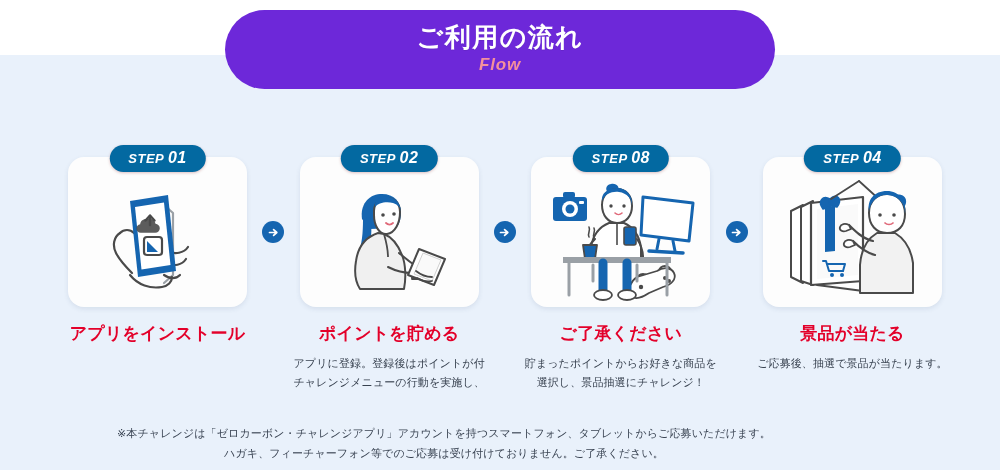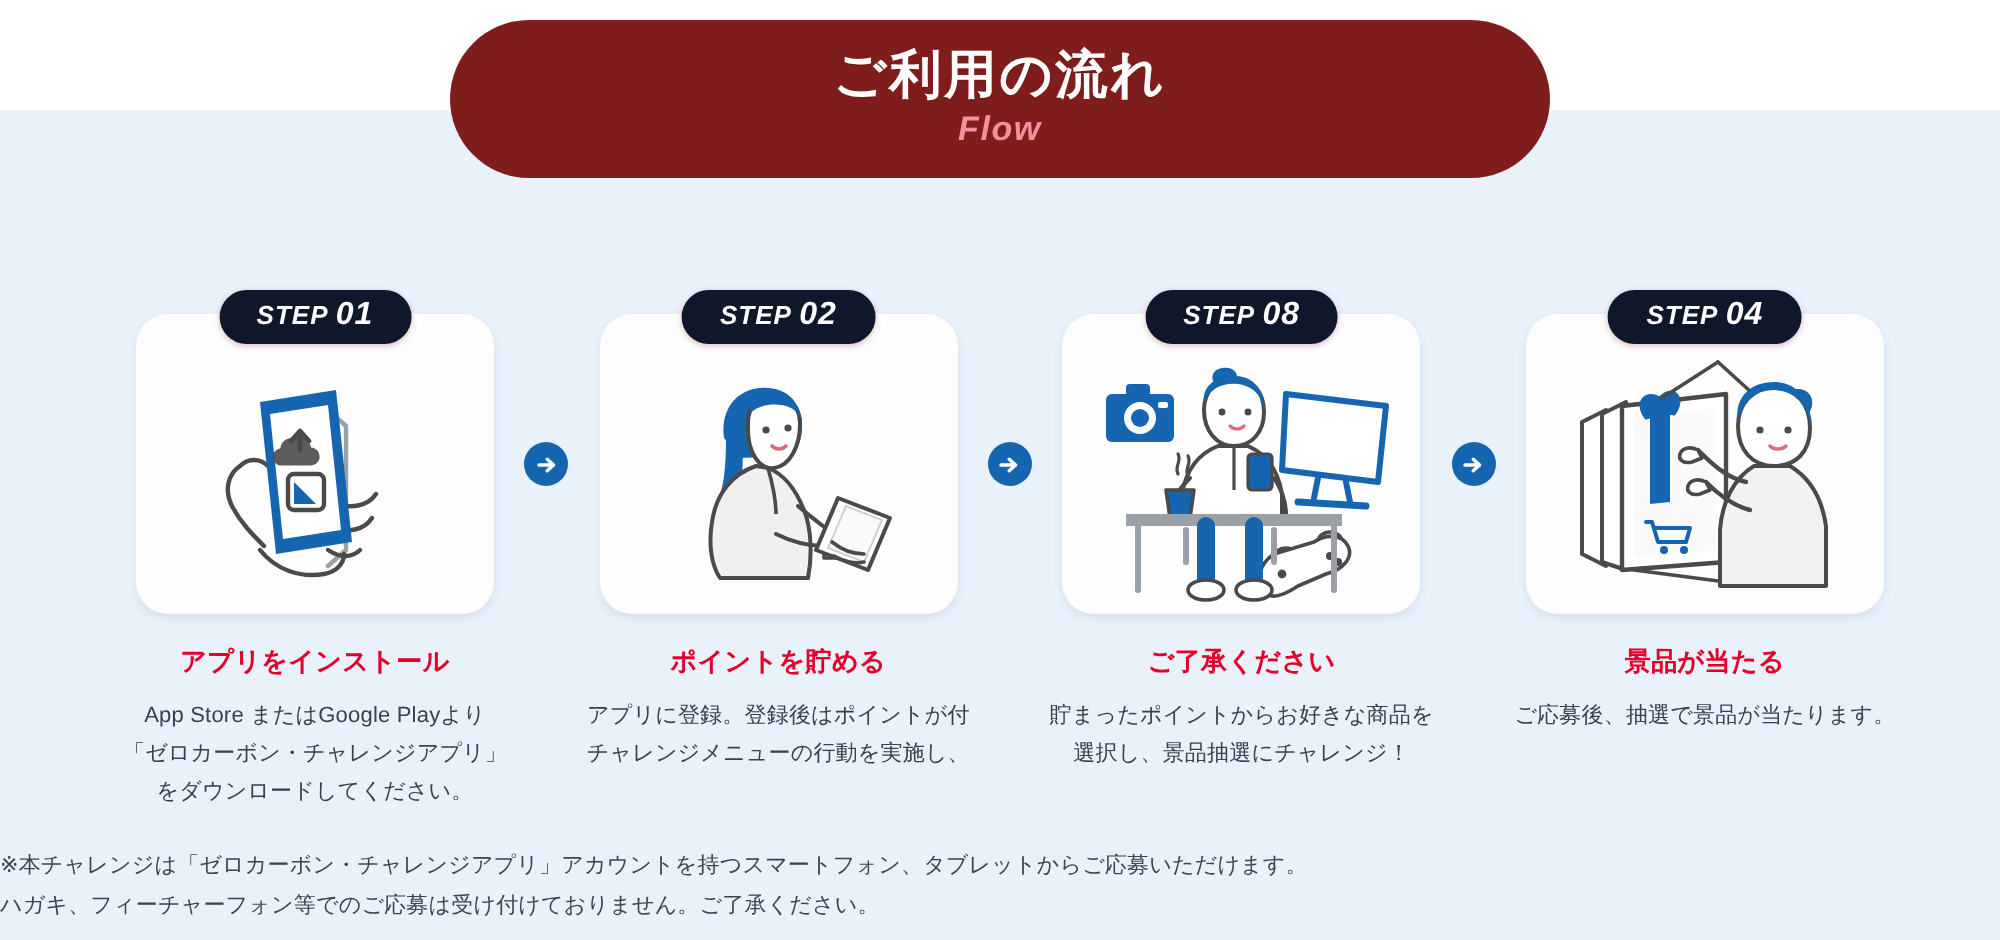--- a/index.html
+++ b/index.html
@@ -19,21 +19,21 @@
     left: 0; top: 55px;
     width: 1000px; height: 415px;
     background: #e9f1fb;
   }
 
   
   .header-banner {
     position: absolute;
     left: 225px; top: 10px;
     width: 550px; height: 79px;
-    background: #7f1d1d;
+    background: #6d28d9;
     border-radius: 40px;
     display: flex;
     flex-direction: column;
     align-items: center;
     justify-content: center;
     z-index: 5;
   }
   .header-title {
     color: #ffffff;
     font-size: 26px;
@@ -78,21 +78,21 @@
     background: #fdfdfd;
     border-radius: 16px;
     box-shadow: 0 2px 5px rgba(40,70,110,0.10);
     overflow: hidden;
   }
   .step-badge {
     position: absolute;
     left: 50%;
     transform: translateX(-50%);
     top: 0px;
-    background: #0f172a;
+    background: #0369a1;
     color: #ffffff;
     border-radius: 16px;
     padding: 5px 19px 6px 19px;
     font-size: 13px;
     font-weight: bold;
     font-style: italic;
     letter-spacing: 0.5px;
     line-height: 1;
     white-space: nowrap;
     z-index: 4;
@@ -106,21 +106,21 @@
     position: absolute;
     left: 0; top: 10px;
     width: 179px; height: 140px;
   }
   .art svg { width: 100%; height: 100%; display: block; }
 
   
   .step-heading {
     margin-top: 16px;
     color: #e3002a;
-    font-size: 13px;
+    font-size: 17px;
     font-weight: bold;
     text-align: center;
     line-height: 1.3;
     letter-spacing: 0.2px;
   }
   .step-desc {
     margin-top: 9px;
     width: 196px;
     color: #37414f;
     font-size: 11px;
@@ -146,21 +146,21 @@
     align-items: center;
     justify-content: center;
   }
   .arrow-circle svg { display: block; }
 
   
   .footnote {
     position: absolute;
     left: 0; top: 424px;
     width: 888px;
-    text-align: left;
+    text-align: center;
     color: #3a4453;
     font-size: 11px;
     line-height: 1.8;
     letter-spacing: 0.1px;
   }
   .footnote div { white-space: nowrap; }
 </style>
 </head>
 <body>
 
@@ -200,25 +200,20 @@
               <path d="M79 85 L79 74 L90 85 Z" fill="#1565b0"></path>
             </svg>
           </div>
         </div>
         <div class="step-badge">
           <span>STEP</span>
           <span class="num">01</span>
         </div>
       </div>
       <div class="step-heading">アプリをインストール</div>
-      <div class="step-desc">
-        <div>App Store またはGoogle Playより</div>
-        <div>「ゼロカーボン・チャレンジアプリ」</div>
-        <div>をダウンロードしてください。</div>
-      </div>
     </div>
 
     <div class="arrow-cell">
       <div class="arrow-circle">
         <svg width="13" height="13" viewBox="0 0 13 13" xmlns="http://www.w3.org/2000/svg">
           <path d="M2.5 6.5 L9.6 6.5 M6.6 3.6 L9.8 6.5 L6.6 9.4" stroke="#ffffff" stroke-width="1.7" fill="none" stroke-linecap="round" stroke-linejoin="round"></path>
         </svg>
       </div>
     </div>
 

